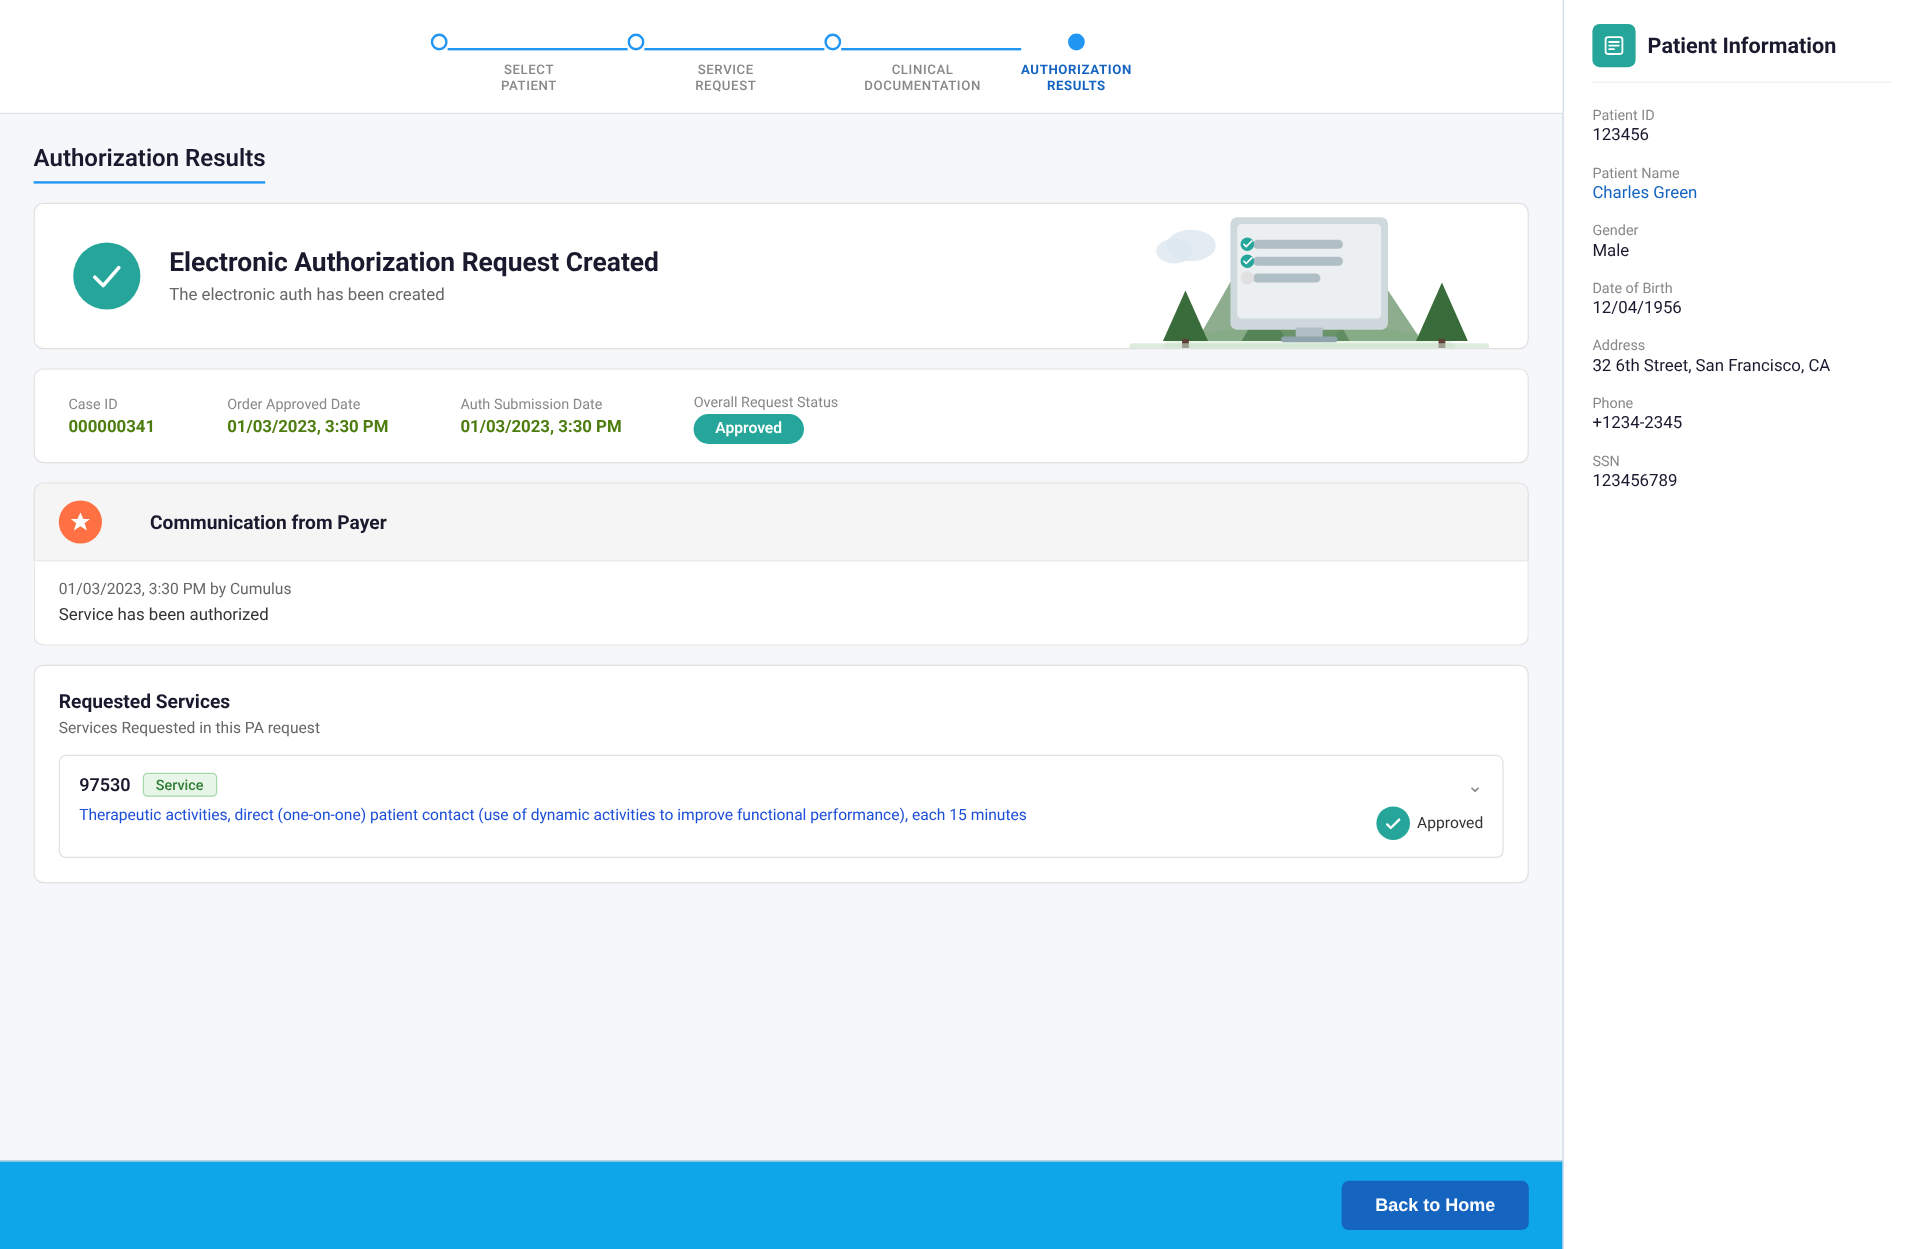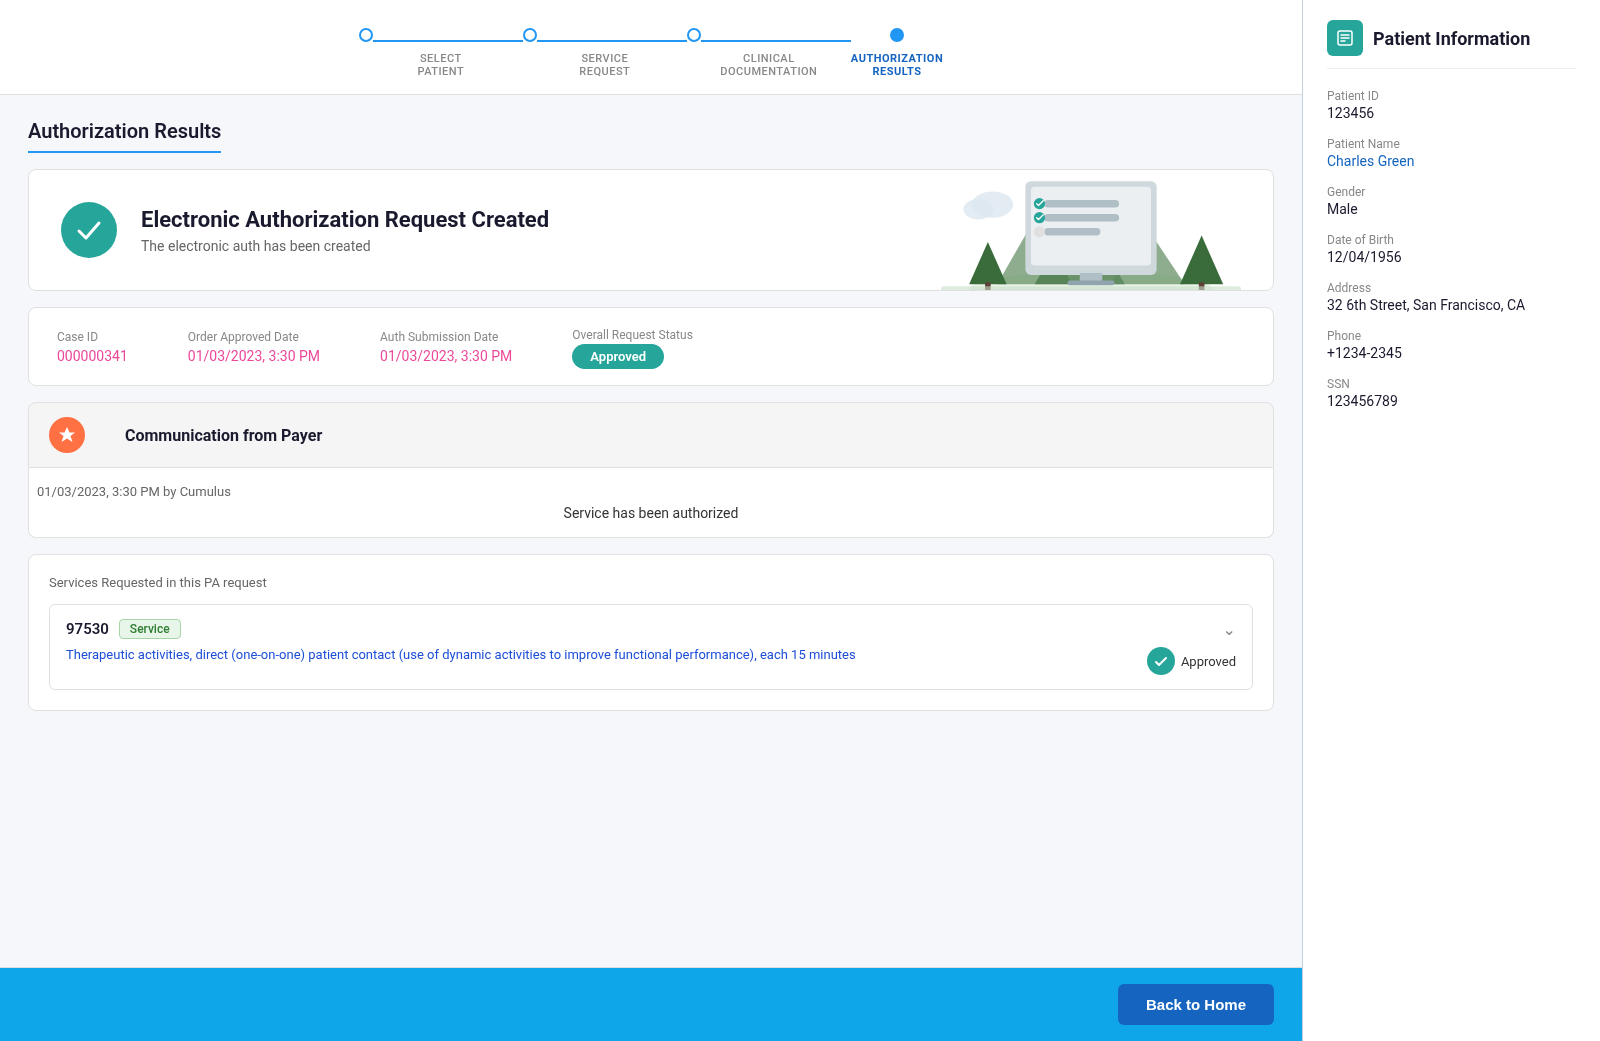--- a/index.html
+++ b/index.html
@@ -151,22 +151,22 @@
       align-items: center;
     }
     .detail-item label {
       font-size: 12px;
       color: #888;
       display: block;
       margin-bottom: 4px;
     }
     .detail-item .value {
       font-size: 14px;
-      font-weight: 400;
-      color: #ec4899;
+      font-weight: 700;
+      color: #4d7c0f;
     }
     .status-badge {
       background: #26a69a;
       color: white;
       padding: 5px 18px;
       border-radius: 20px;
       font-size: 13px;
       font-weight: 600;
     }
 
@@ -194,31 +194,30 @@
       font-size: 16px;
       font-weight: 700;
       color: #1a1a2e;
       margin-left: 28px;
     }
     .section-body {
       background: white;
       border: 1px solid #e0e0e0;
       border-top: none;
       border-radius: 0 0 8px 8px;
-      padding: 16px 8px;
+      padding: 16px 20px;
     }
     .section-body .meta {
       font-size: 13px;
       color: #666;
       margin-bottom: 6px;
     }
     .section-body .message {
       font-size: 14px;
       color: #333;
-      text-align: center;
     }
 
     
     .services-section {
       background: white;
       border: 1px solid #e0e0e0;
       border-radius: 8px;
       padding: 20px;
     }
     .services-title {
@@ -489,20 +488,21 @@
         </div>
         <span class="section-header-title">Communication from Payer</span>
       </div>
       <div class="section-body">
         <div class="meta">01/03/2023, 3:30 PM by Cumulus</div>
         <div class="message">Service has been authorized</div>
       </div>
     </div>
 
     <div class="services-section">
+      <div class="services-title">Requested Services</div>
       <div class="services-subtitle">Services Requested in this PA request</div>
       <div class="service-row">
         <div class="service-row-header">
           <span class="service-code">97530</span>
           <span class="service-tag">Service</span>
           <span class="service-chevron">⌄</span>
         </div>
         <div class="service-desc">
           <div class="service-desc-text">Therapeutic activities, direct (one-on-one) patient contact (use of dynamic activities to improve functional performance), each 15 minutes</div>
           <div class="service-approved">

